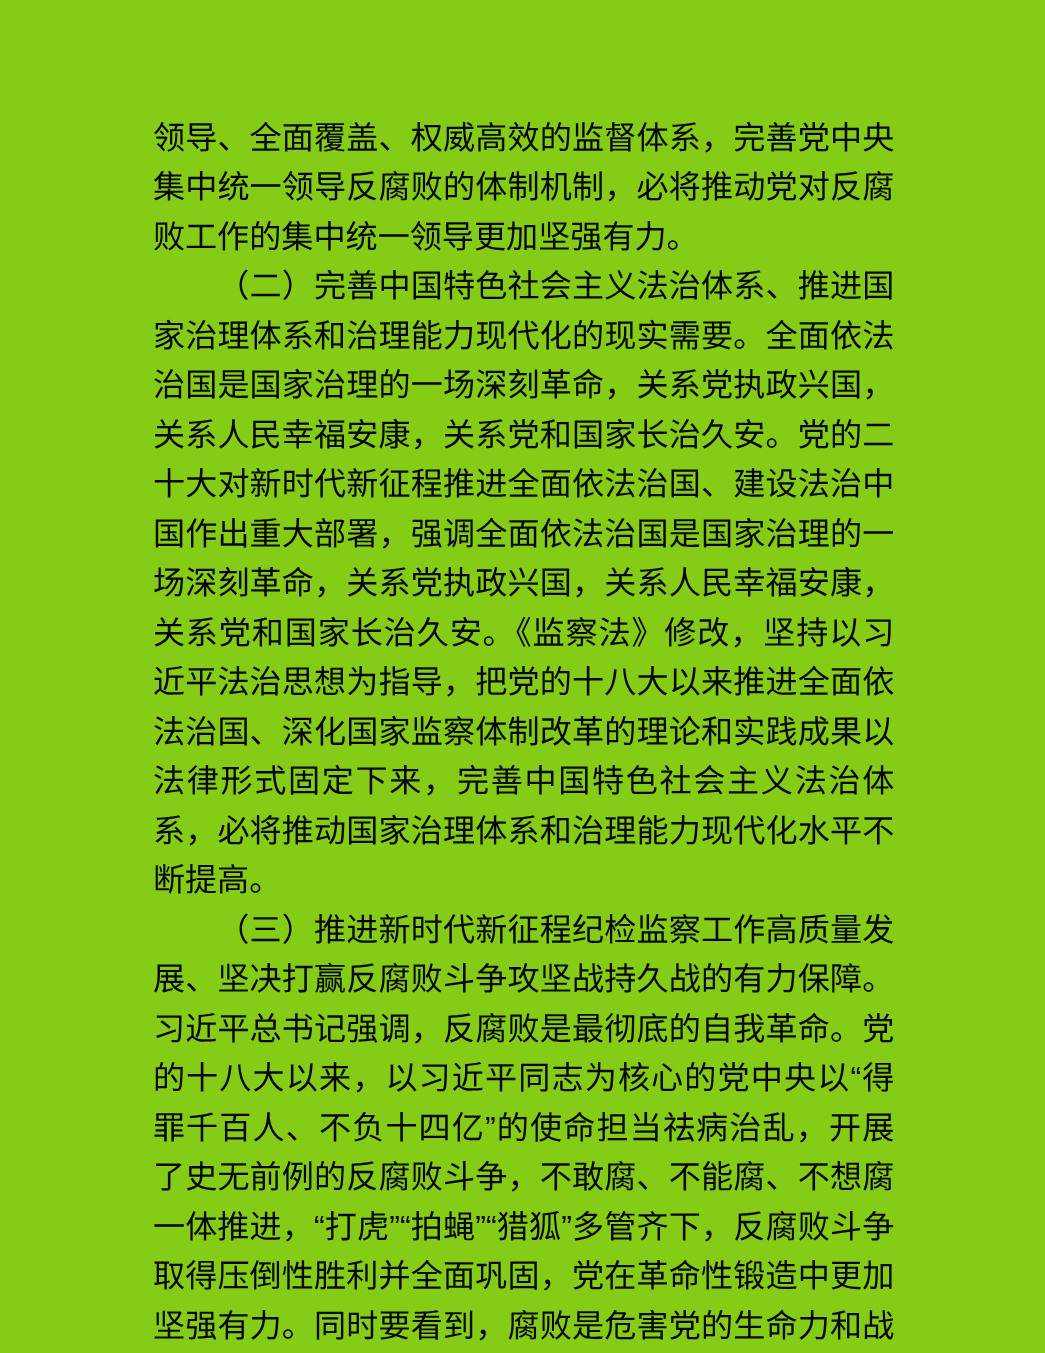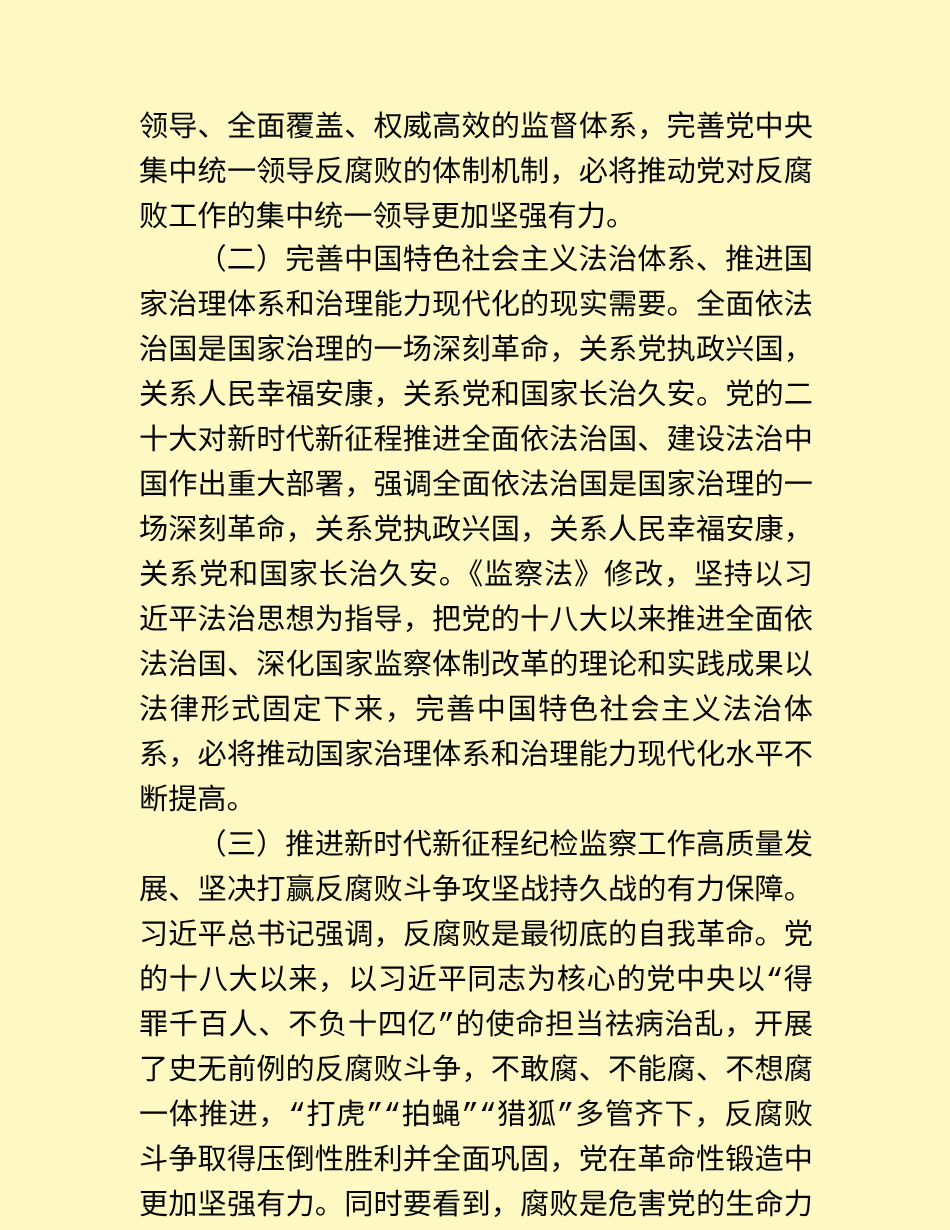--- a/index.html
+++ b/index.html
@@ -7,21 +7,21 @@
     margin: 0;
     padding: 0;
     background: #ffffff;
   }
 
   .page {
     position: relative;
     width: 950px;
     height: 1230px;
     margin: 0 auto;
-    background: #fef9c3;
+    background: #84cc16;
     box-sizing: border-box;
     overflow: hidden;
   }
 
   .page-body {
     position: absolute;
     left: 139px;
     top: 104px;
     width: 674px;
   }
@@ -36,21 +36,20 @@
     text-align: justify;
     text-justify: inter-character;
     text-align-last: left;
     letter-spacing: 0px;
     word-break: break-all;
     -webkit-font-smoothing: antialiased;
   }
 
   .para + .para {
     margin-top: 0px;
-    font-family: Liberation Mono, monospace;
   }
 
   
   .para.indent {
     text-indent: 58.4px;
   }
 
   
   .para.noindent {
     text-indent: 0;

